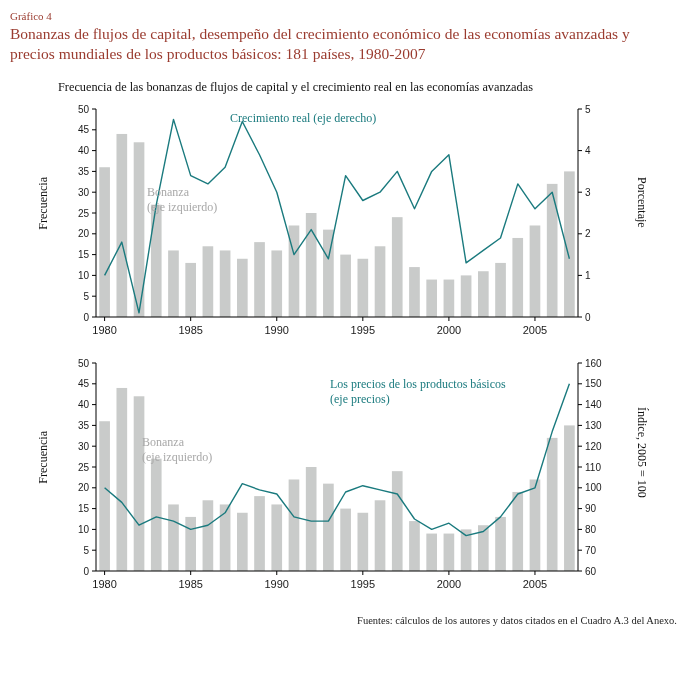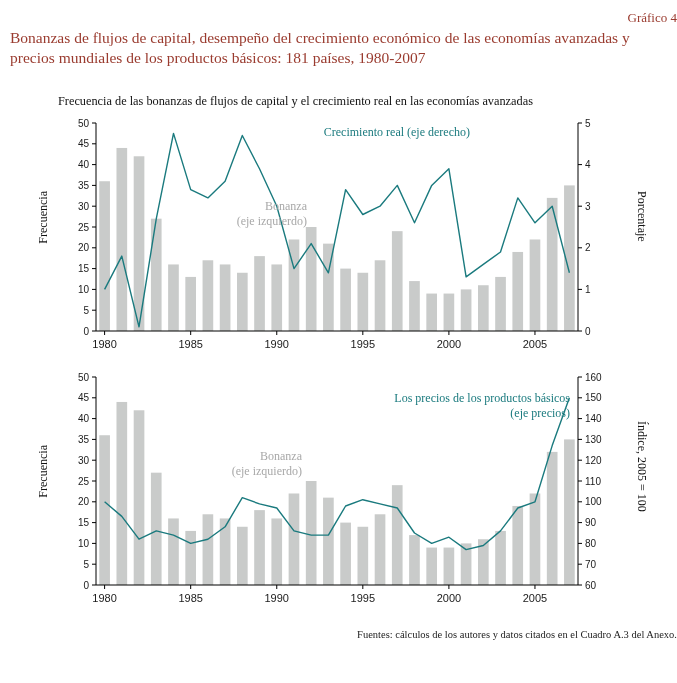--- a/index.html
+++ b/index.html
@@ -9,31 +9,31 @@
     --gray:#a8a8a8;
   }
   *{box-sizing:border-box}
   html,body{margin:0;padding:0;background:#ffffff;}
   body{
     width:677px;height:683px;
     font-family:"Liberation Serif", serif;
     color:#1a1a1a;
   }
   .page{position:relative;width:677px;height:683px;overflow:hidden;background:#fff;}
-  .figure-label{color:var(--red);font-size:13px;padding:10px 0 0 10px;text-align:right;}
+  .figure-label{color:var(--red);font-size:11px;padding:10px 0 0 10px;}
   .figure-title{color:var(--red);font-size:15.5px;line-height:1.32;padding:2px 12px 0 10px;max-width:660px;}
-  .chart-subtitle{font-size:12.3px;margin:25px 0 0 58px;color:#111;}
+  .chart-subtitle{font-size:12.3px;margin:15px 0 0 58px;color:#111;}
   .chart-subtitle.second{margin-top:26px;}
   .chart-wrap{position:relative;height:252px;margin:2px 0 0 38px;width:630px;}
   .chart-svg{position:absolute;left:16px;top:0;}
   .ylab{position:absolute;font-size:12px;color:#111;white-space:nowrap;}
   .ylab-left{left:-2px;top:80px;writing-mode:vertical-rl;transform:rotate(180deg);}
   .ylab-right{left:596px;top:80px;writing-mode:vertical-rl;}
   .ylab-right.long{top:56px;}
-  .annot{position:absolute;text-align:right;font-size:12px;line-height:1.28;}
+  .annot{position:absolute;text-align:left;font-size:12px;line-height:1.28;}
   .annot.teal{color:var(--teal);}
   .annot.gray{color:var(--gray);}
   .source{font-size:10.5px;color:#222;margin:12px 0 0 58px;text-align:right;}
   svg text{font-family:"Liberation Sans", sans-serif;fill:#1a1a1a;}
 </style>
 </head>
 <body>
 
 <div class="page">
 

